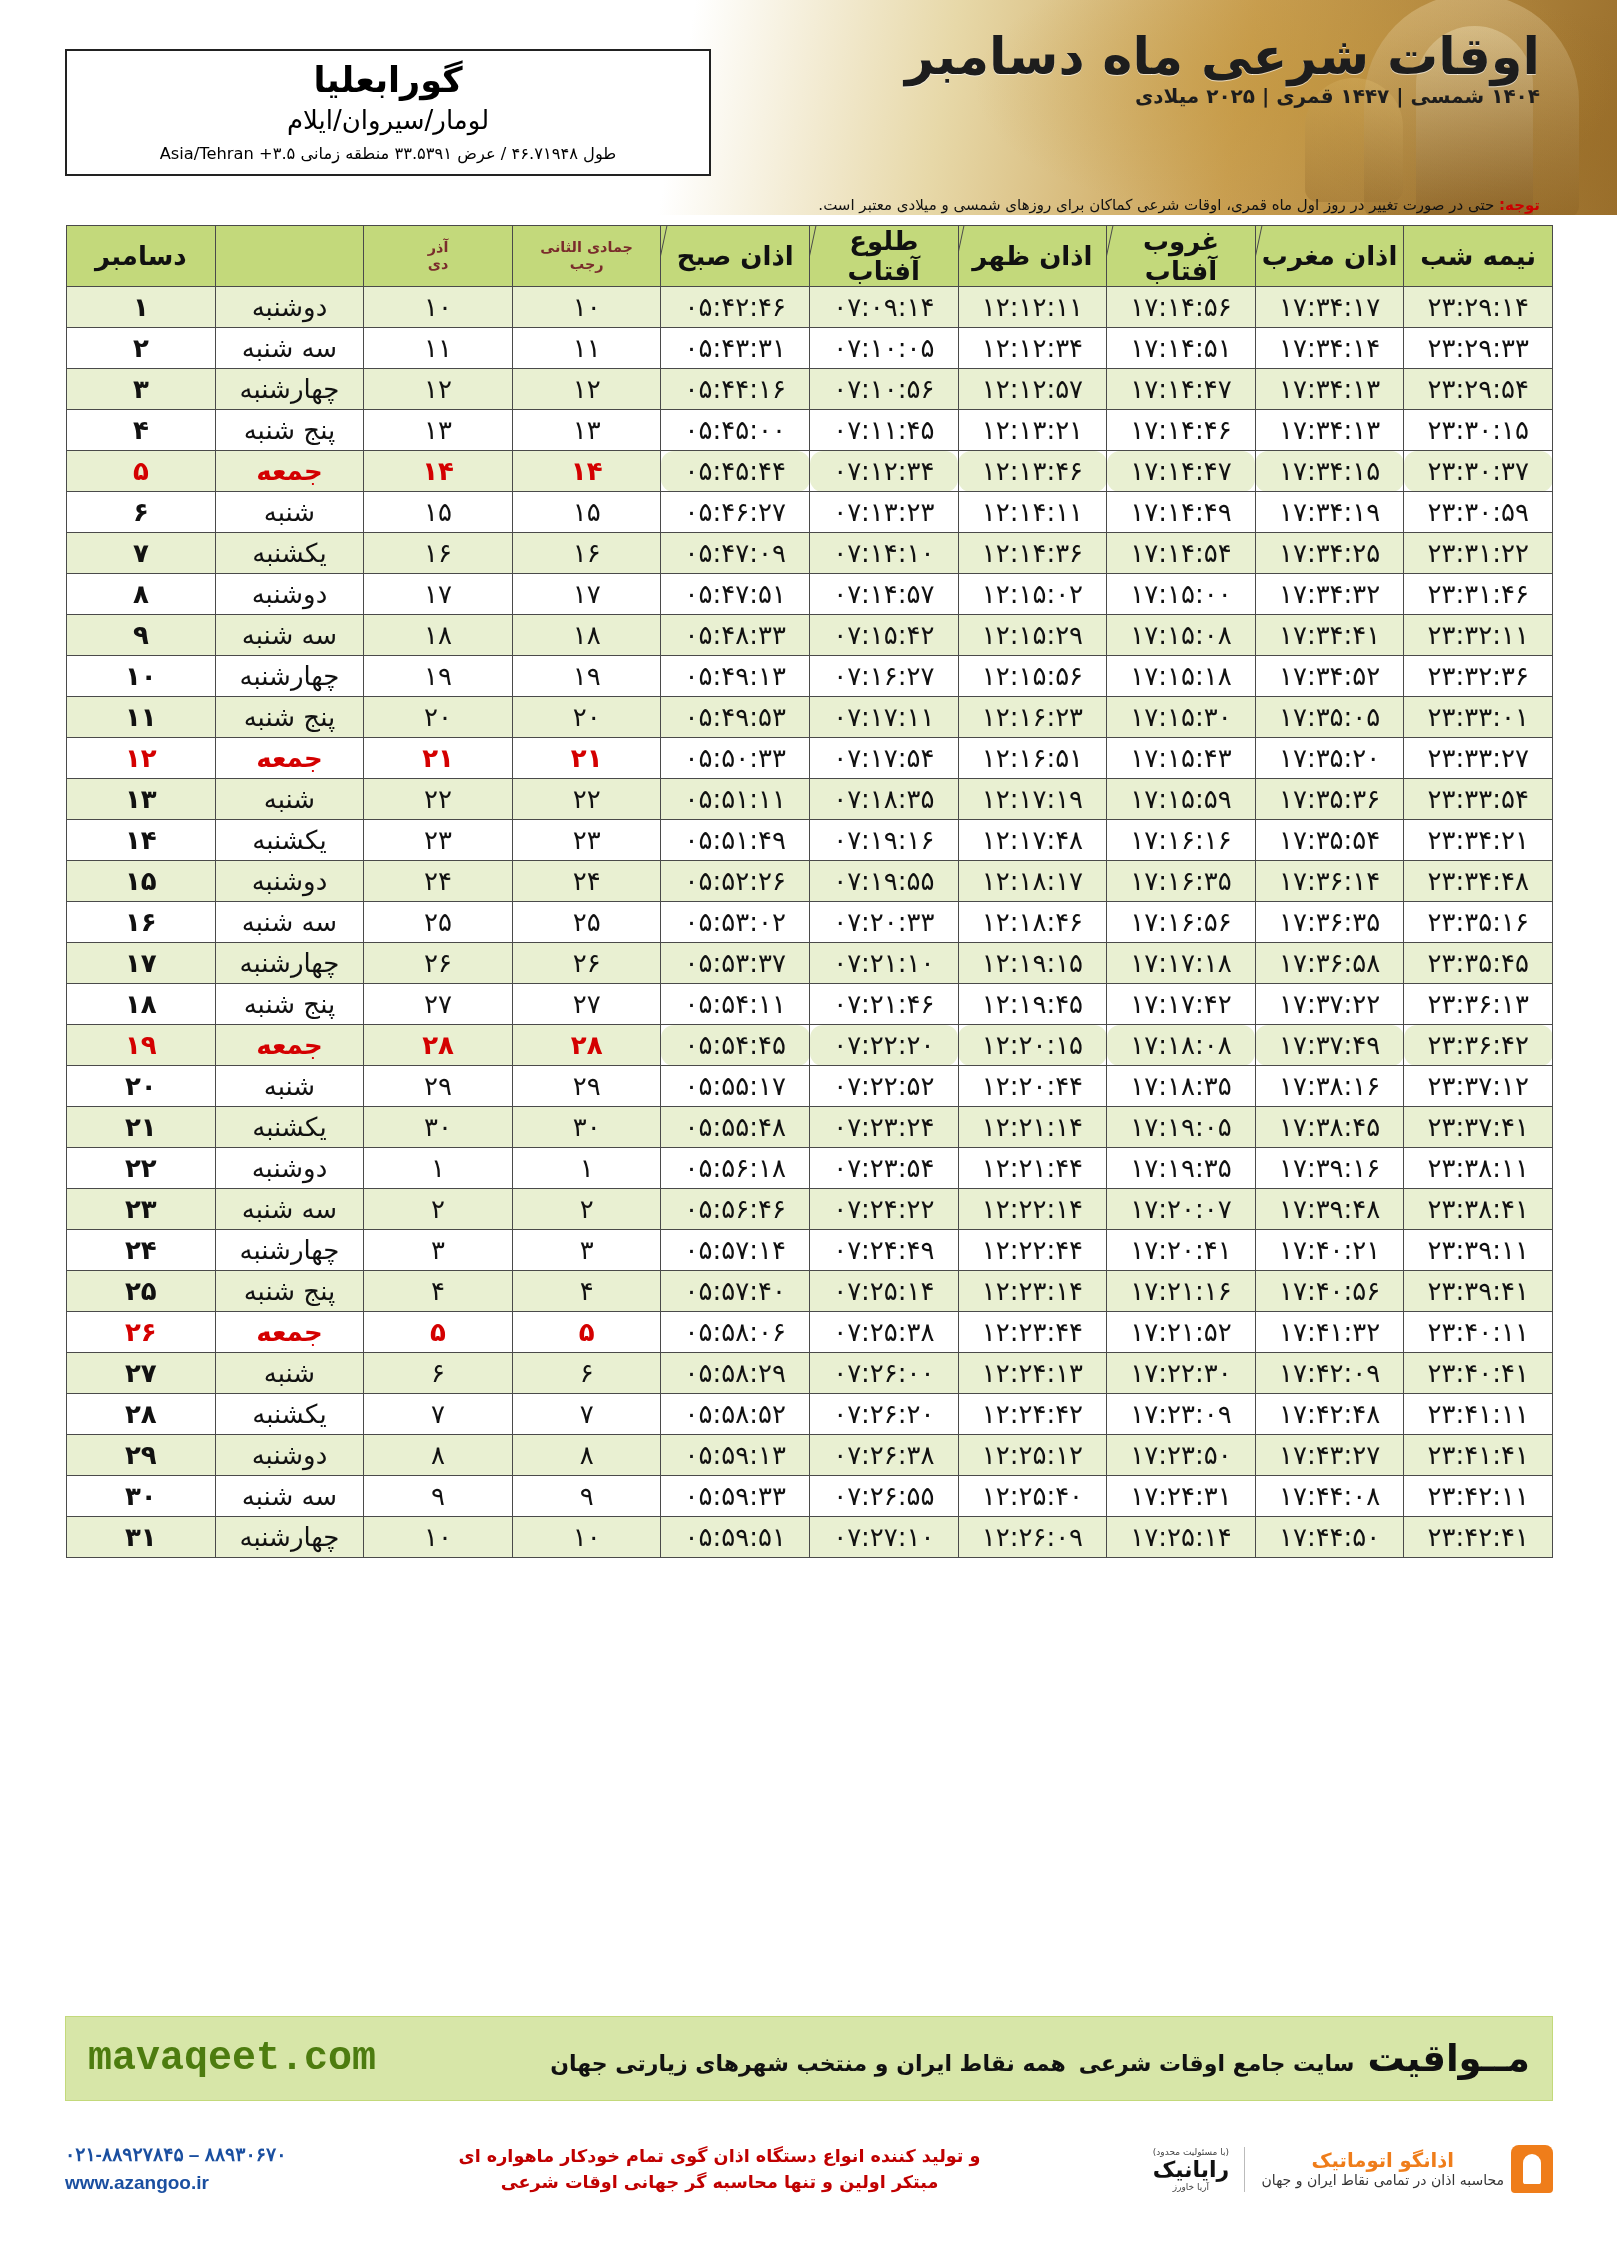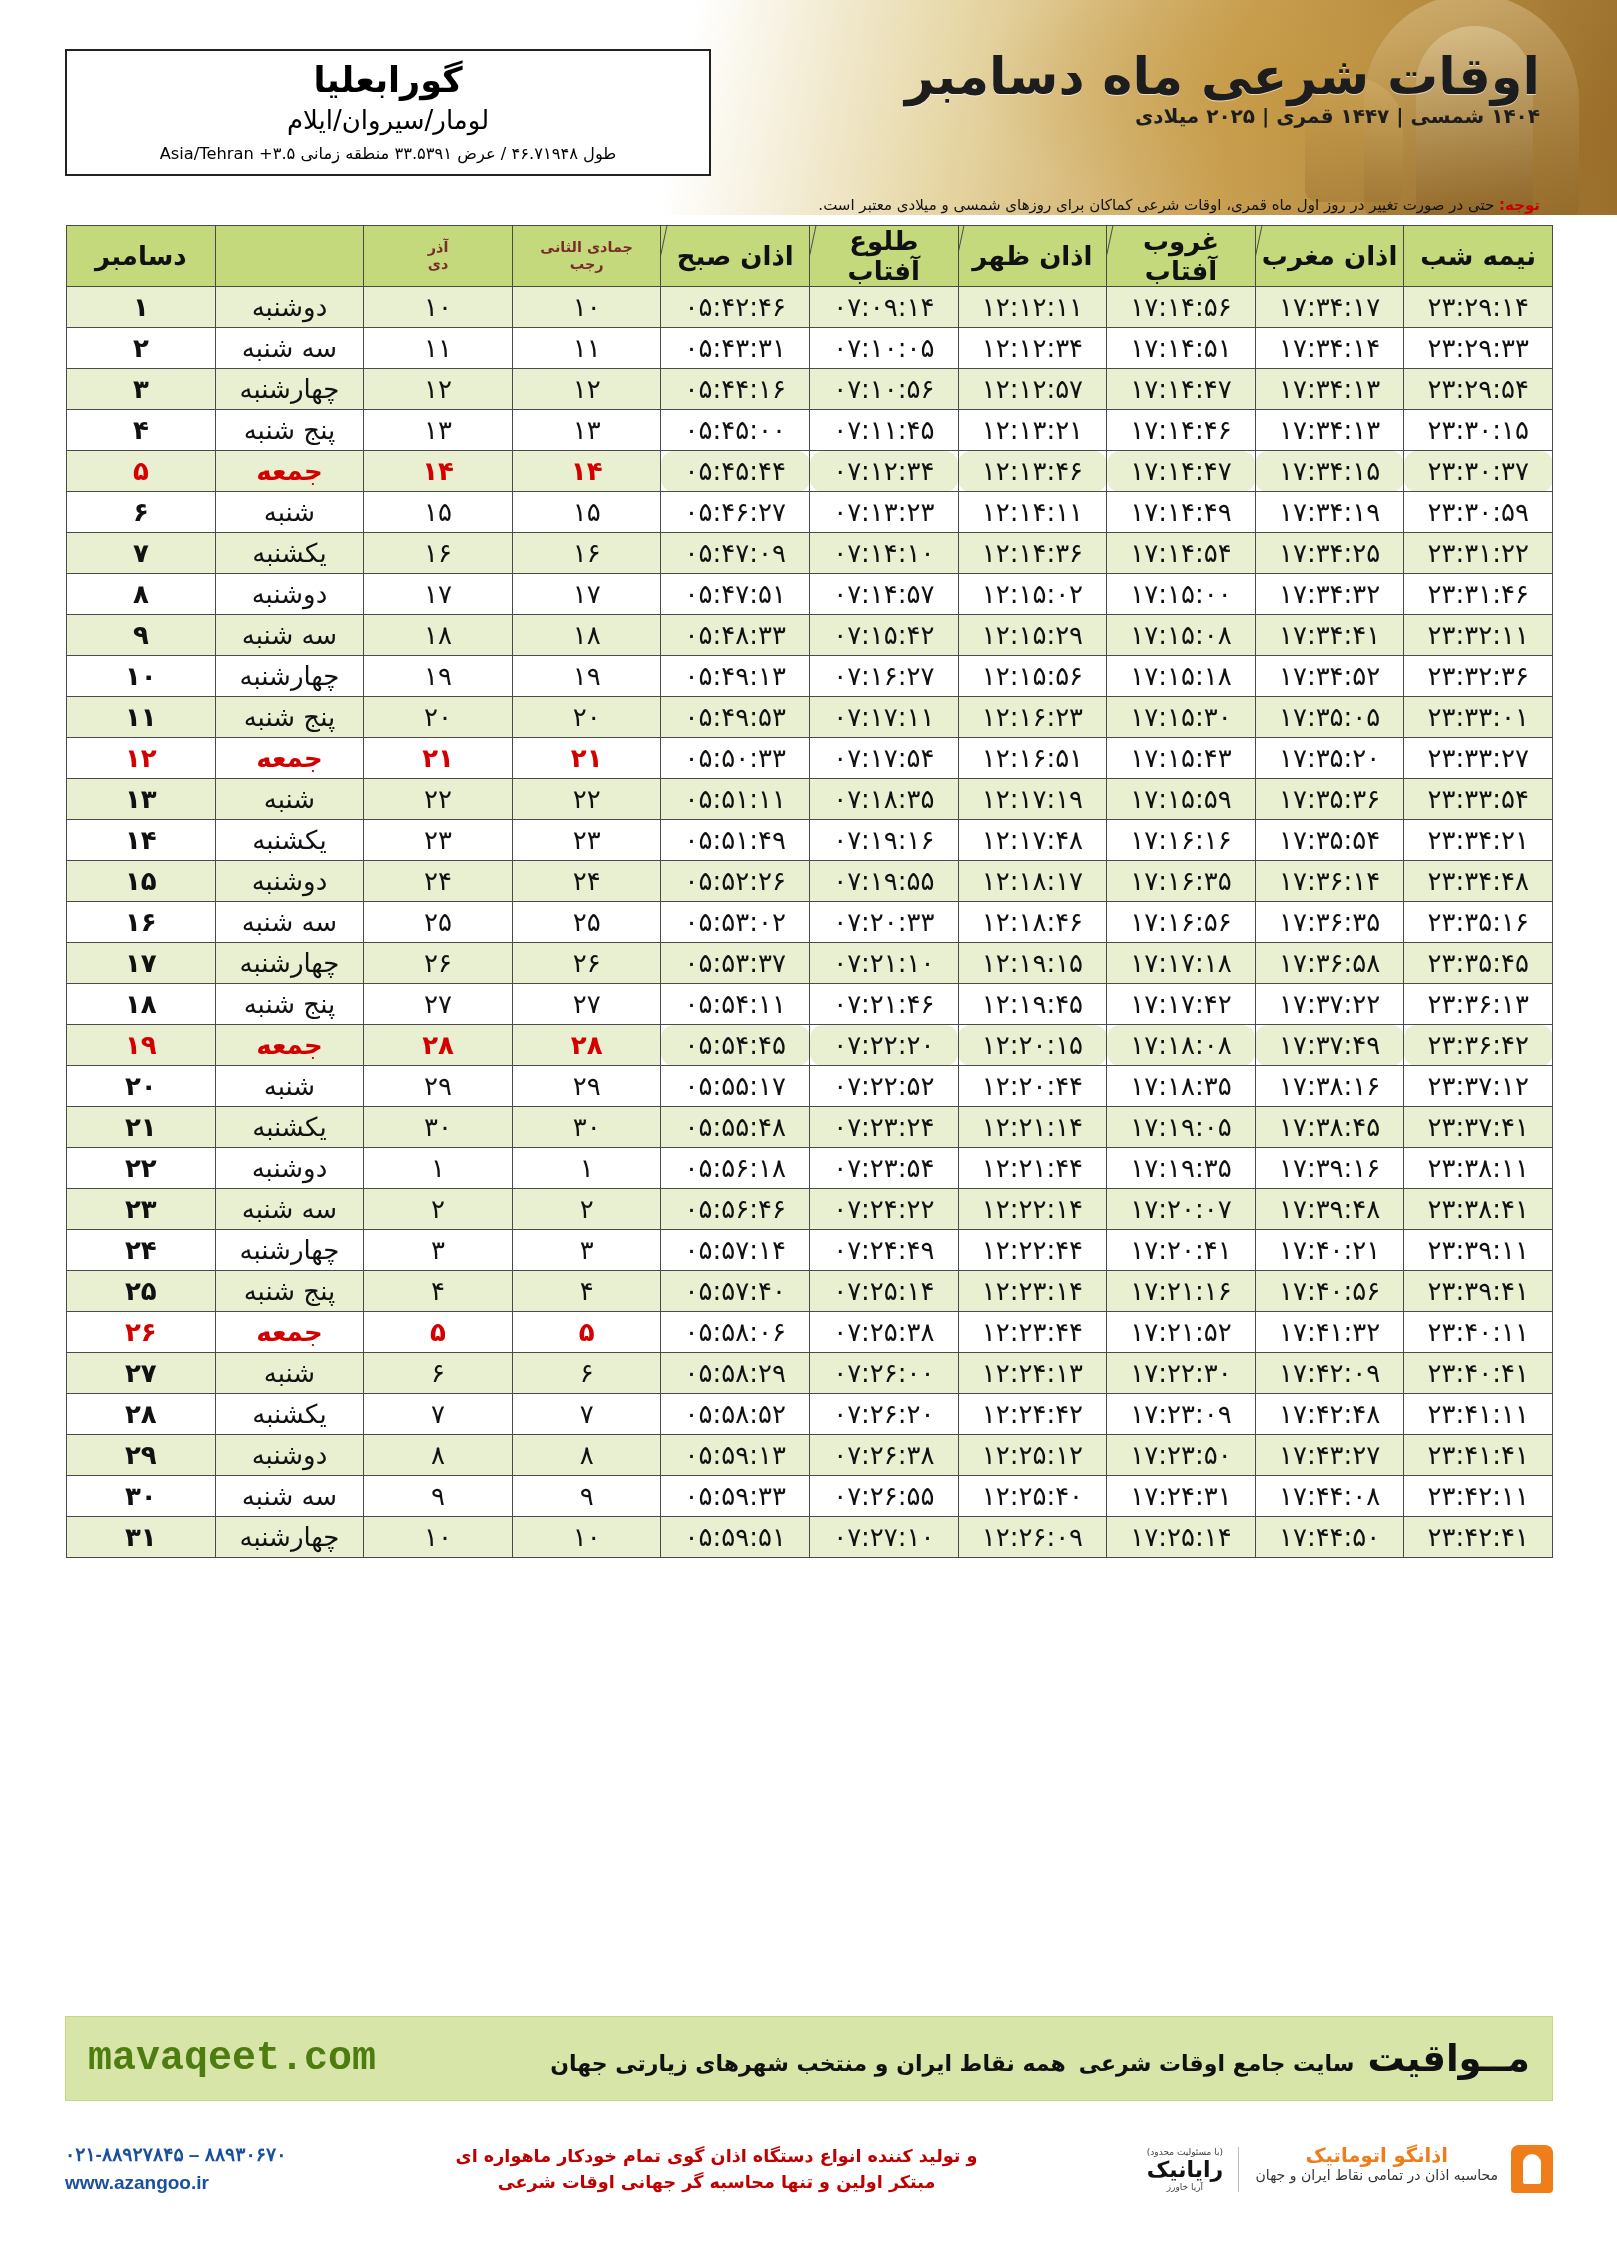--- a/index.html
+++ b/index.html
@@ -94,21 +94,21 @@
   .loc-coord {
     font-size: 16.3px;
     color: #000;
     margin-top: 7.8px;
     direction: rtl;
   }
 
   .title-wrap {
     position: absolute;
     right: 78px;
-    top: 50px;
+    top: 30px;
     direction: rtl;
   }
   .title-main {
     font-size: 51px;
     font-weight: bold;
     color: #1d1d1d;
     line-height: 1.05;
     text-shadow: 0 1.3px 0 rgba(255,255,255,0.6);
   }
   .title-sub {
@@ -261,22 +261,22 @@
     direction: rtl;
   }
   .fb-logos {
     display: flex;
     align-items: center;
     gap: 17px;
     direction: rtl;
   }
   .logo-azangoo {
     display: flex;
-    align-items: flex-start;
-    gap: 13px;
+    align-items: center;
+    gap: 7px;
   }
   .logo-azangoo .mark {
     width: 42px;
     height: 48px;
     background: #ef7d1a;
     border-radius: 7.8px 7.8px 3.9px 3.9px;
     position: relative;
   }
   .logo-azangoo .mark::after {
     content: "";

